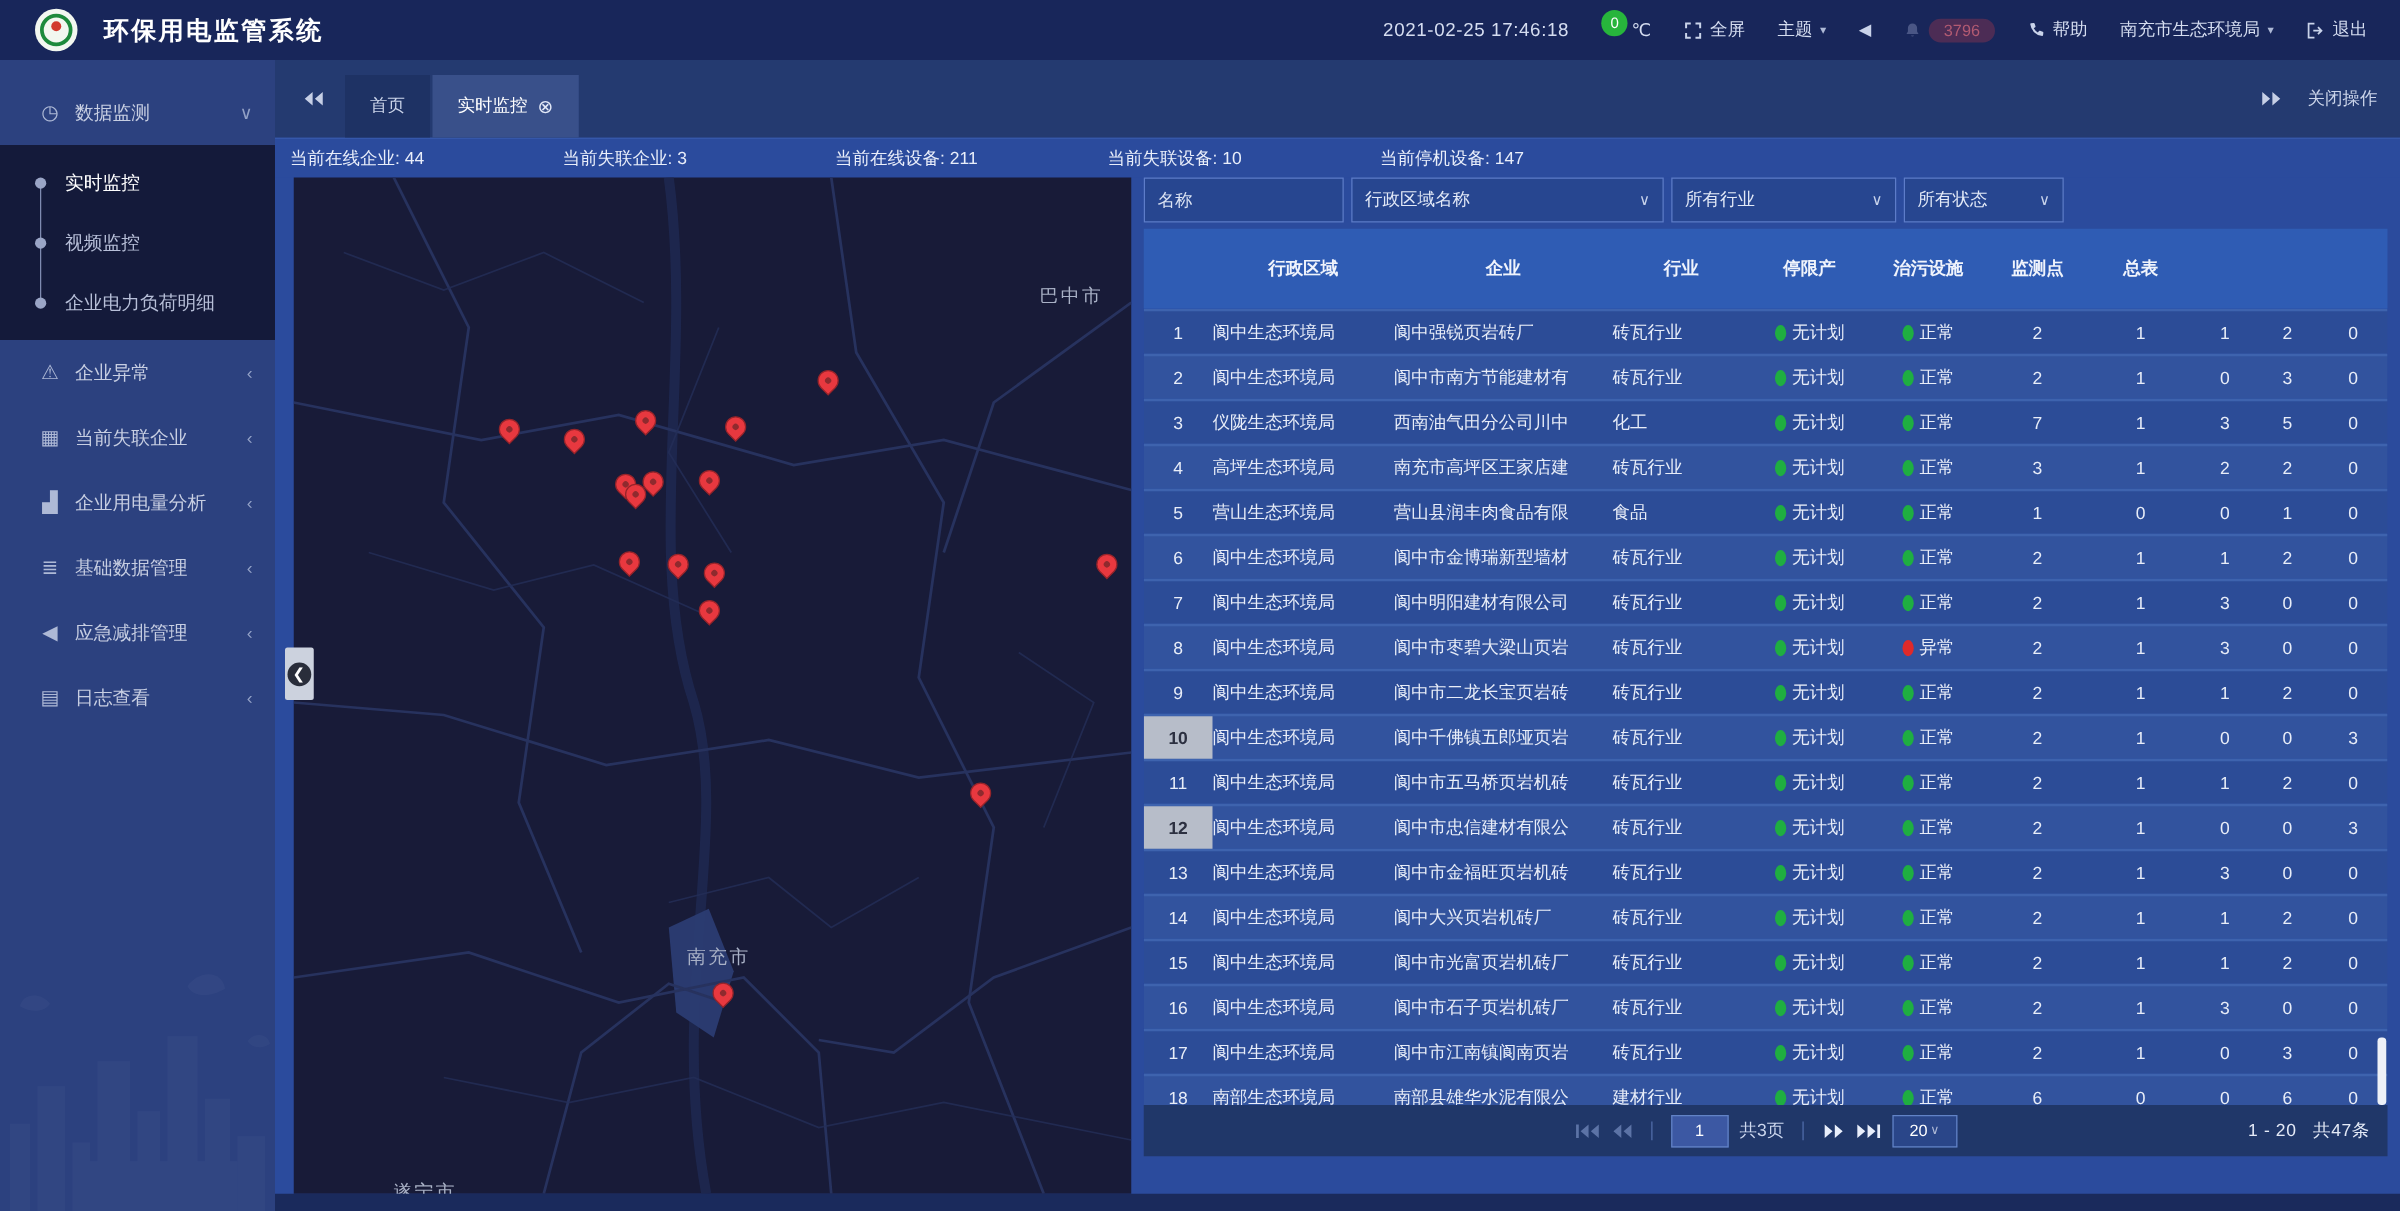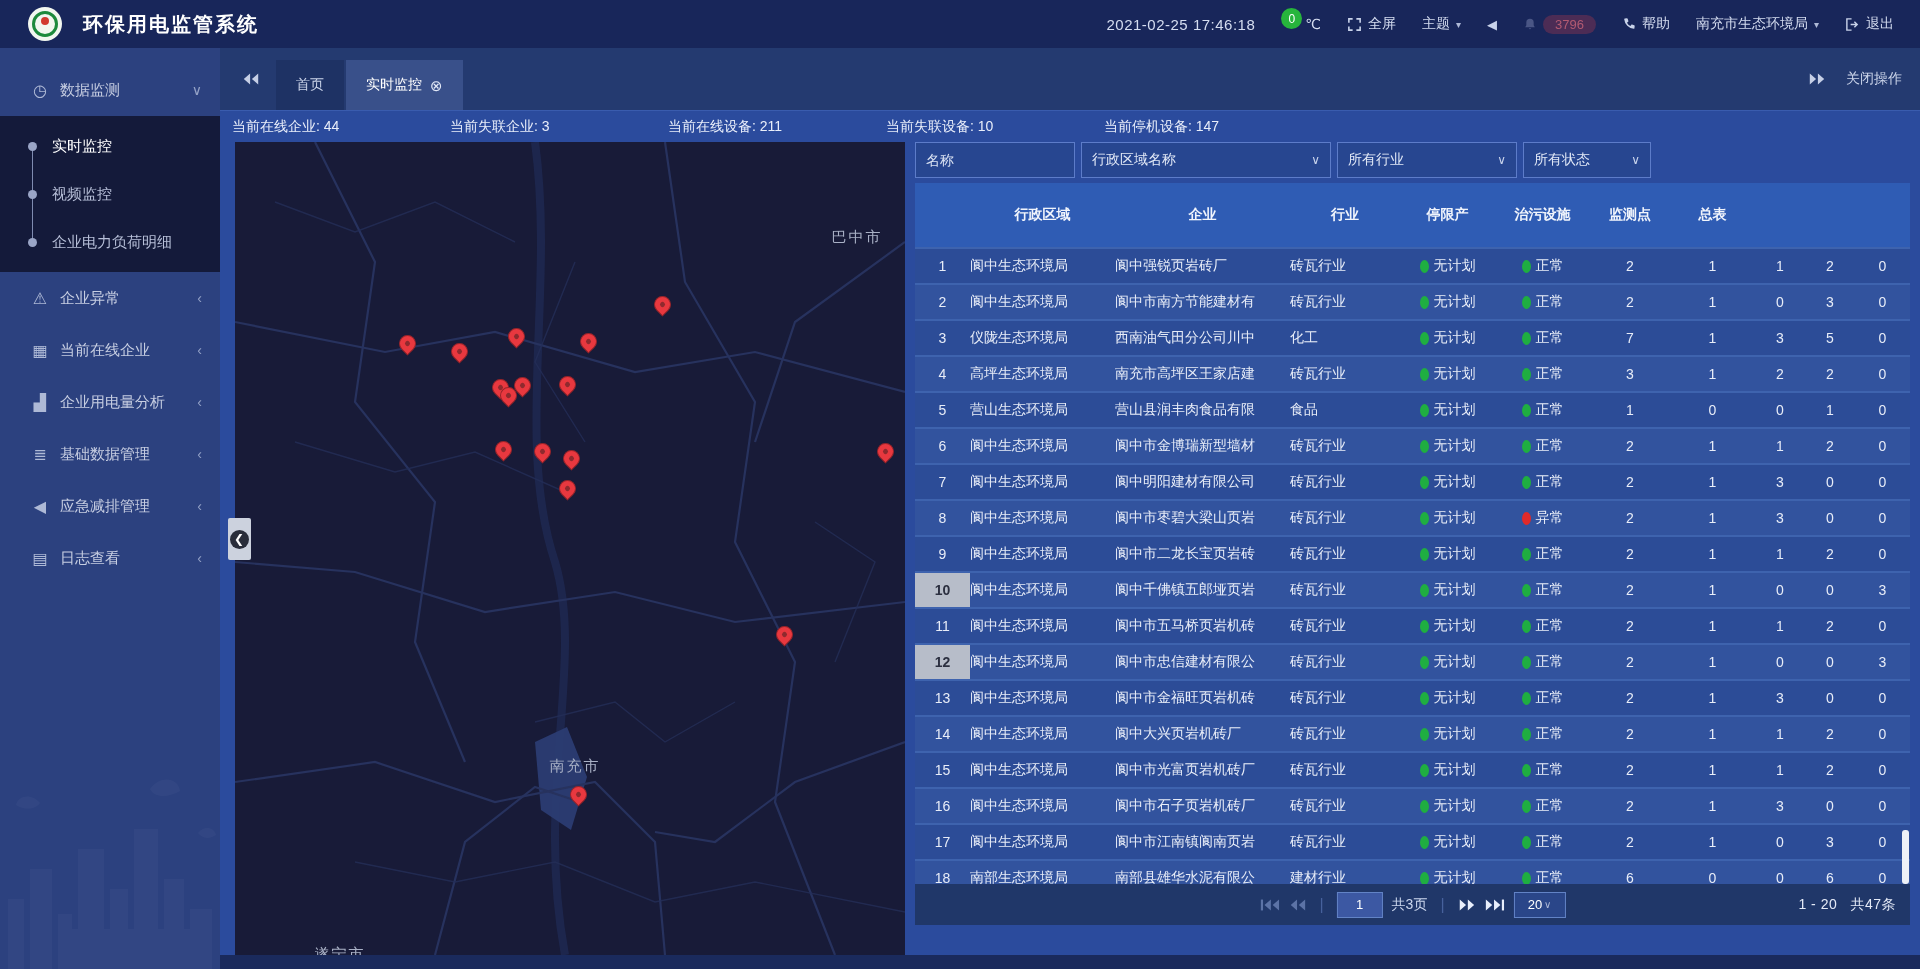--- a/index.html
+++ b/index.html
@@ -169,21 +169,21 @@
             <span>企业电力负荷明细</span>
           </div>
         </div>
         <div class="s-item">
           <i class="s-ico">⚠</i>
           <span>企业异常</span>
           <span class="s-arrow">‹</span>
         </div>
         <div class="s-item">
           <i class="s-ico">▦</i>
-          <span>当前在线企业</span>
+          <span>当前失联企业</span>
           <span class="s-arrow">‹</span>
         </div>
         <div class="s-item">
           <i class="s-ico">▟</i>
           <span>企业用电量分析</span>
           <span class="s-arrow">‹</span>
         </div>
         <div class="s-item">
           <i class="s-ico">≣</i>
           <span>基础数据管理</span>

